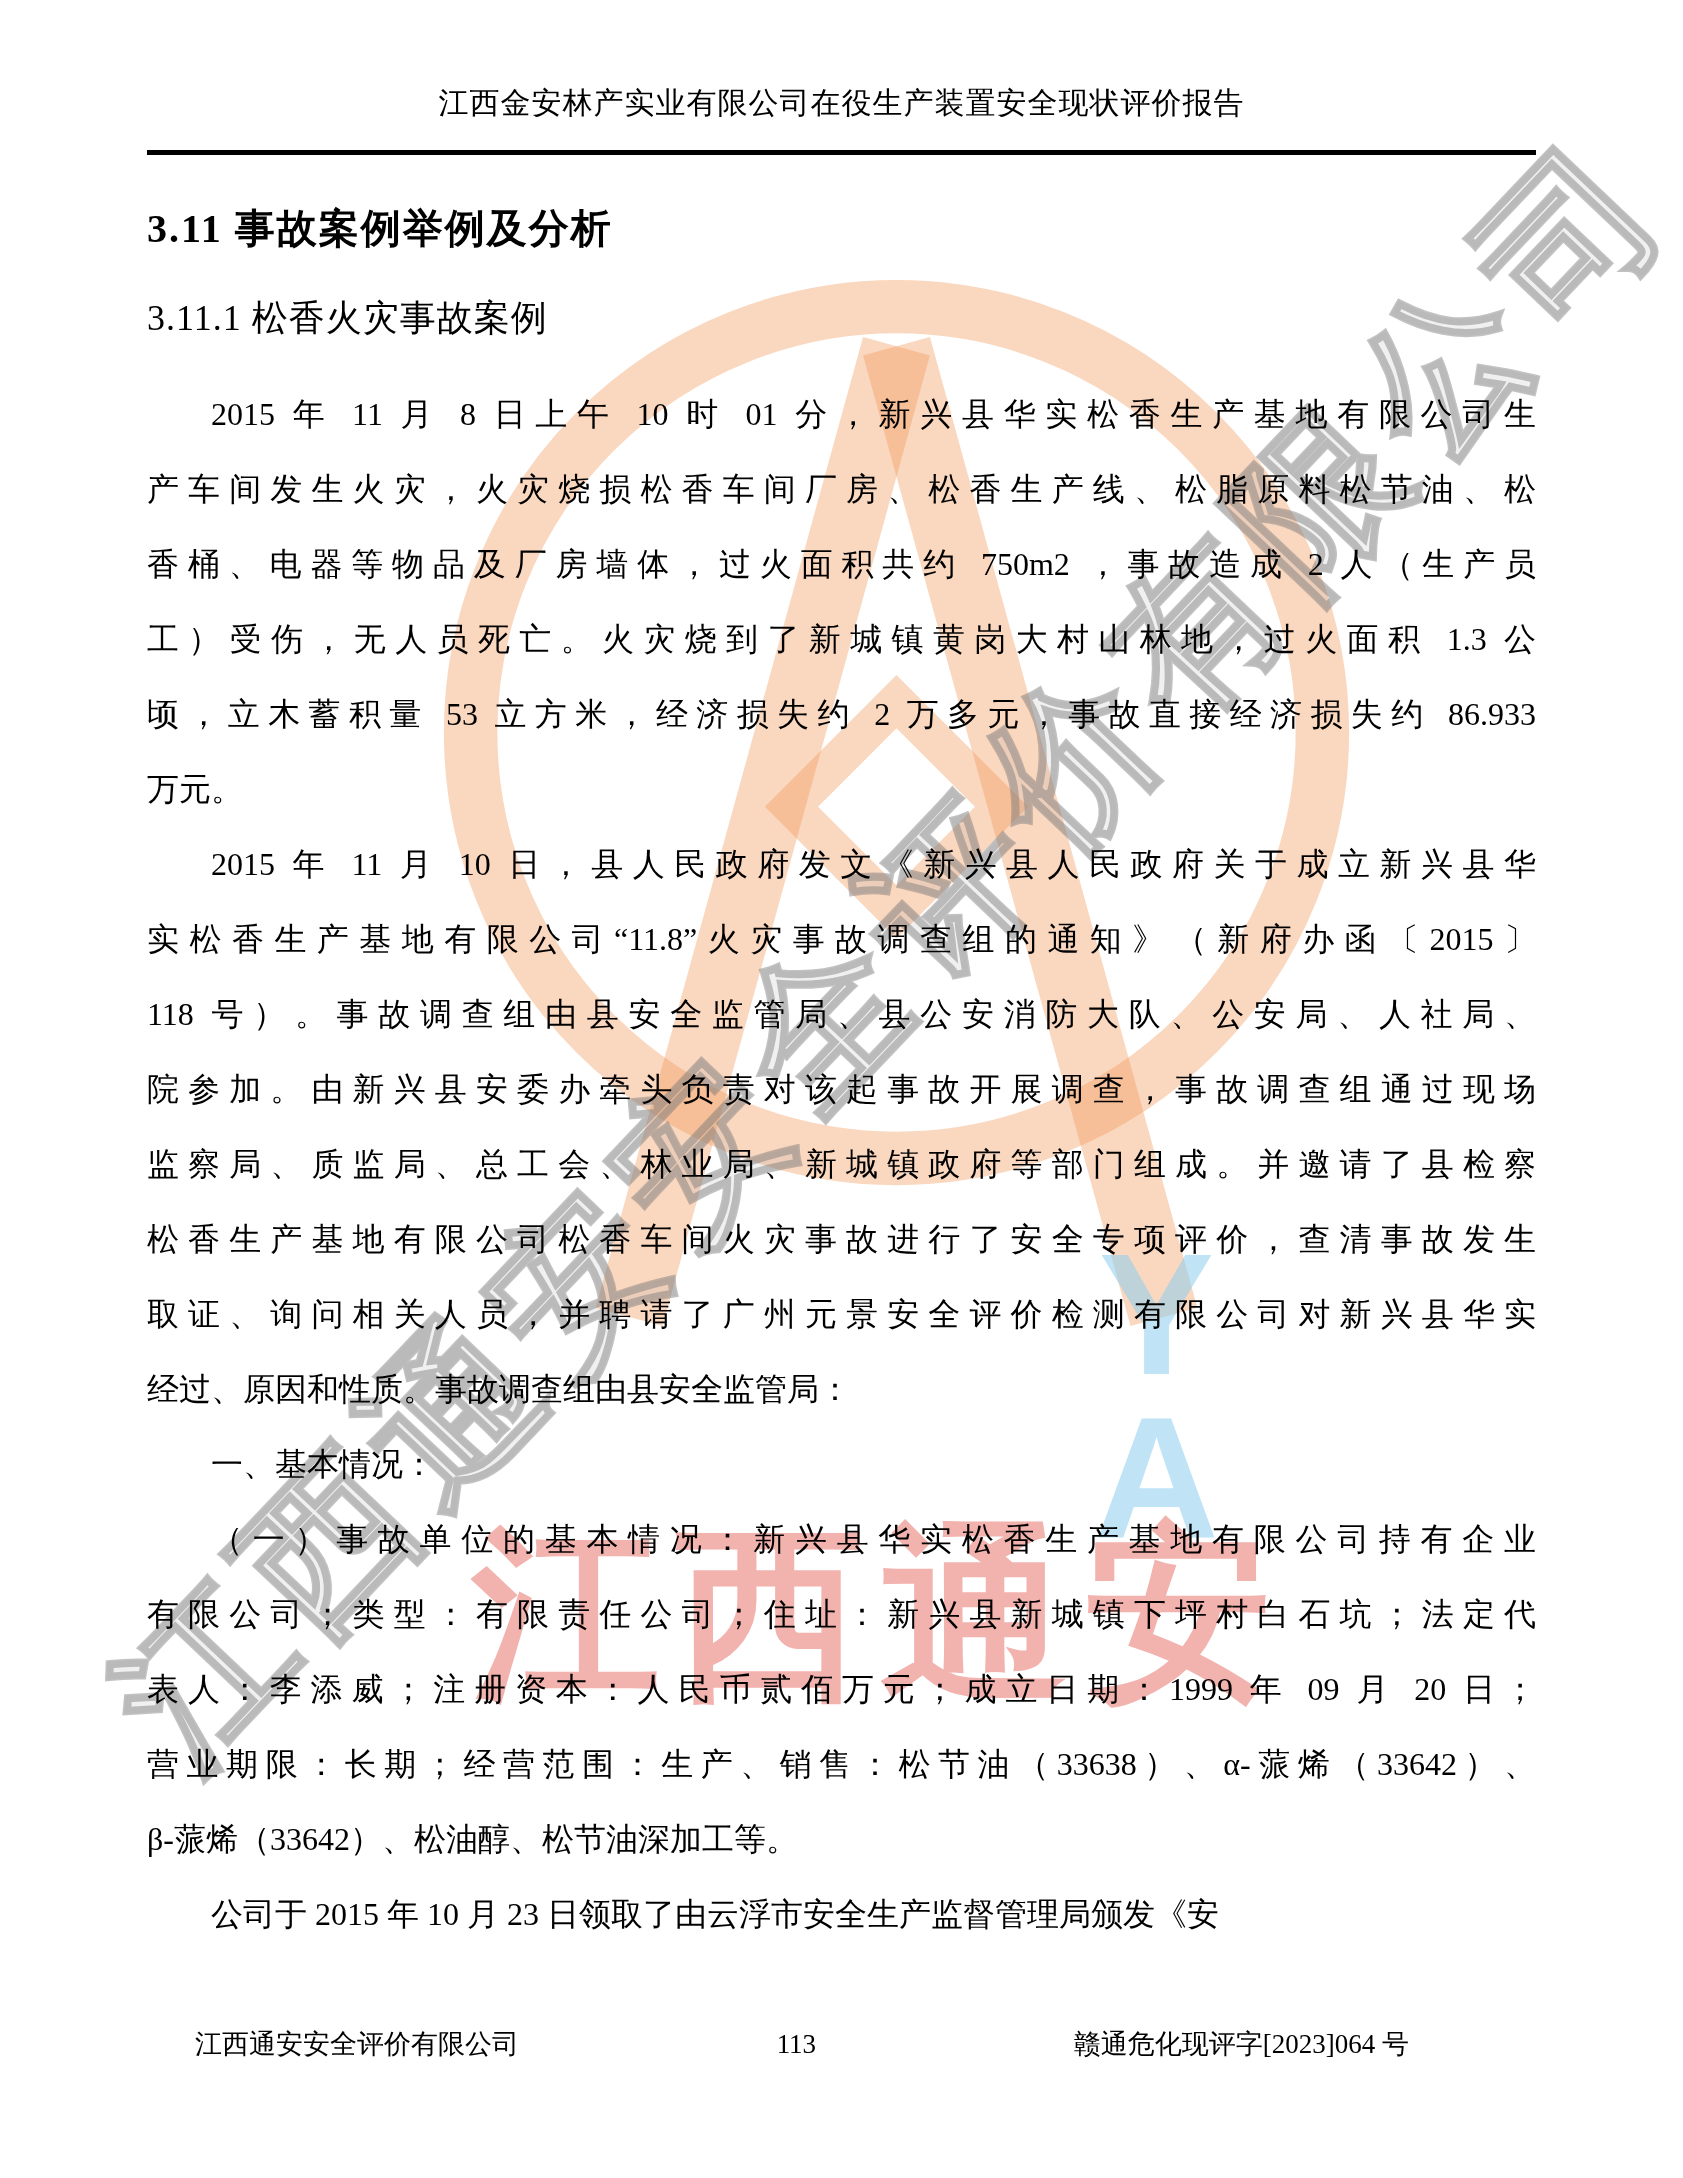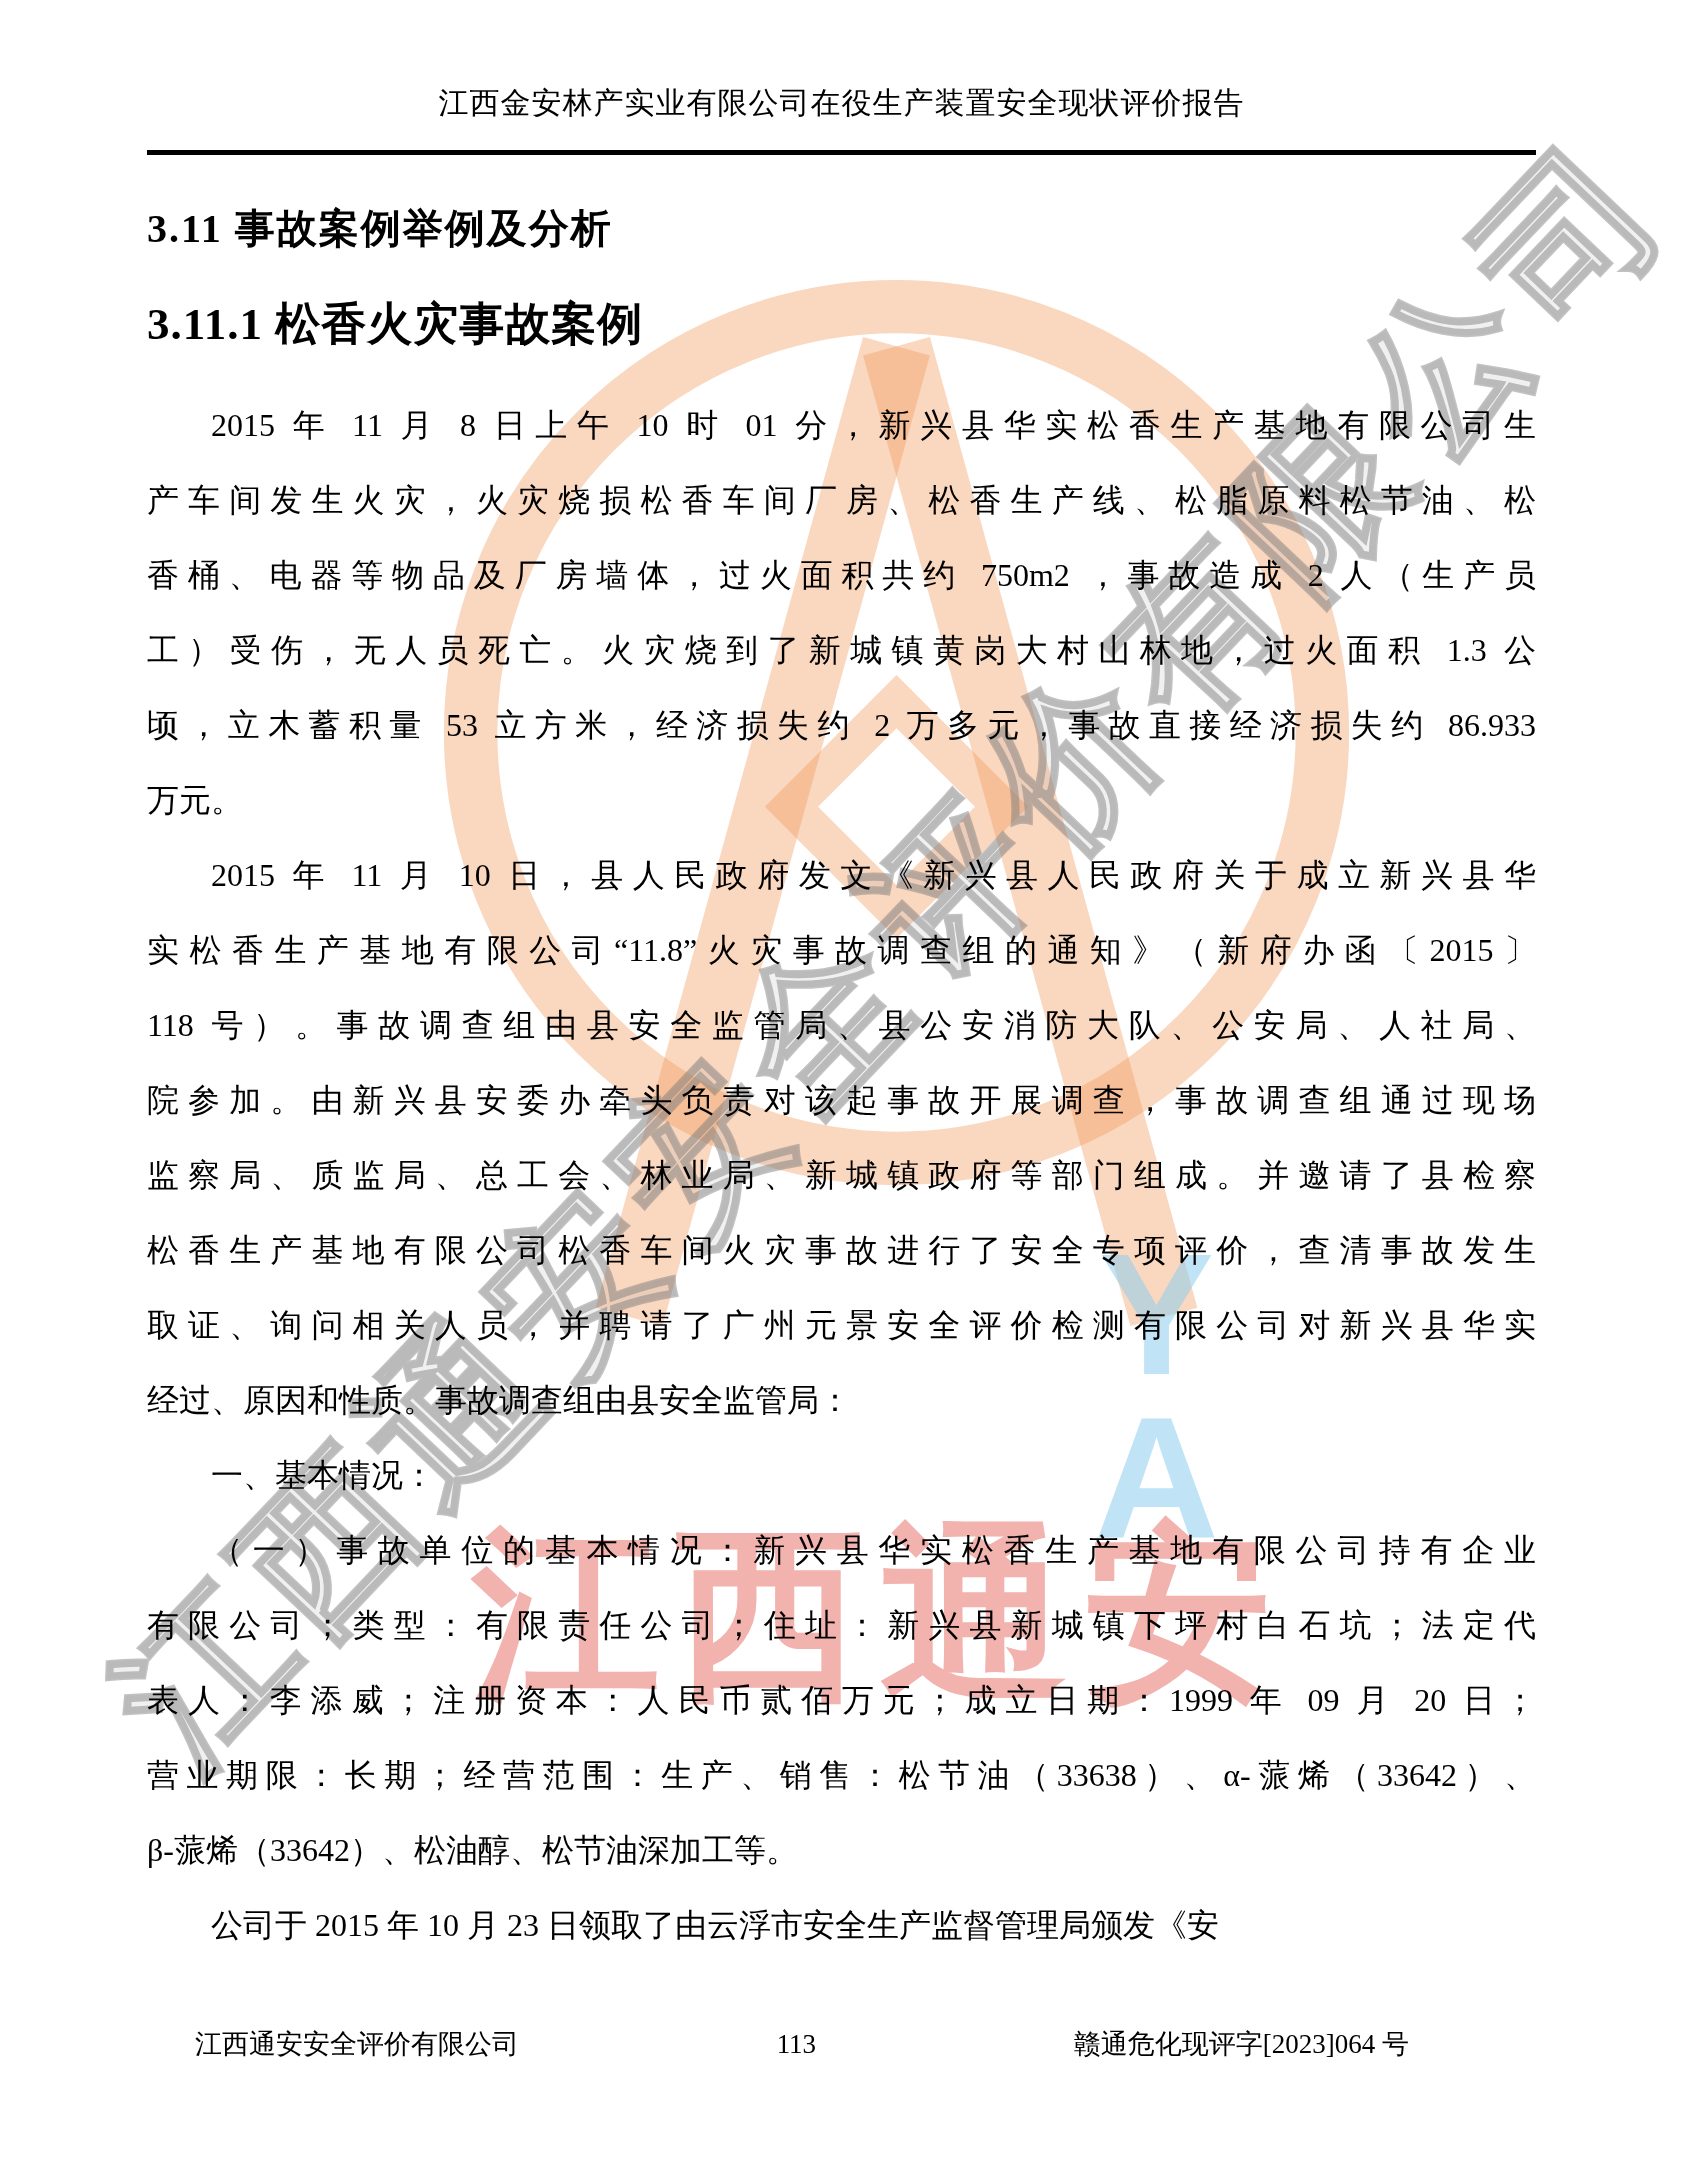--- a/index.html
+++ b/index.html
@@ -33,21 +33,21 @@
     font-size:173px;line-height:163px;font-weight:bold;
     font-family:"Liberation Sans","DejaVu Sans",sans-serif;
     color:rgba(140,206,238,0.55);
     text-align:center;
   }
   
   .content{position:relative;z-index:1;padding:0 147px;margin-top:16px;}
   .doc-header{margin-top:83px;text-align:center;font-size:30px;letter-spacing:1px;}
   .header-rule{border:0;border-top:5px solid #000;margin:26px 0 0 0;}
   .h1{margin-top:46px;font-size:40px;font-weight:bold;letter-spacing:2px;}
-  .h2{margin-top:38px;font-size:45px;font-weight:bold;letter-spacing:1px;}
+  .h2{margin-top:38px;font-size:36px;font-weight:normal;letter-spacing:1px;}
   .body-text{margin-top:34px;}
   .line{
     font-size:32px;
     height:75px;line-height:75px;
     text-align:justify;text-align-last:justify;
     overflow:hidden;white-space:nowrap;
   }
   .line.first{text-indent:2em;}
   .line.last{text-align-last:left;}
   

